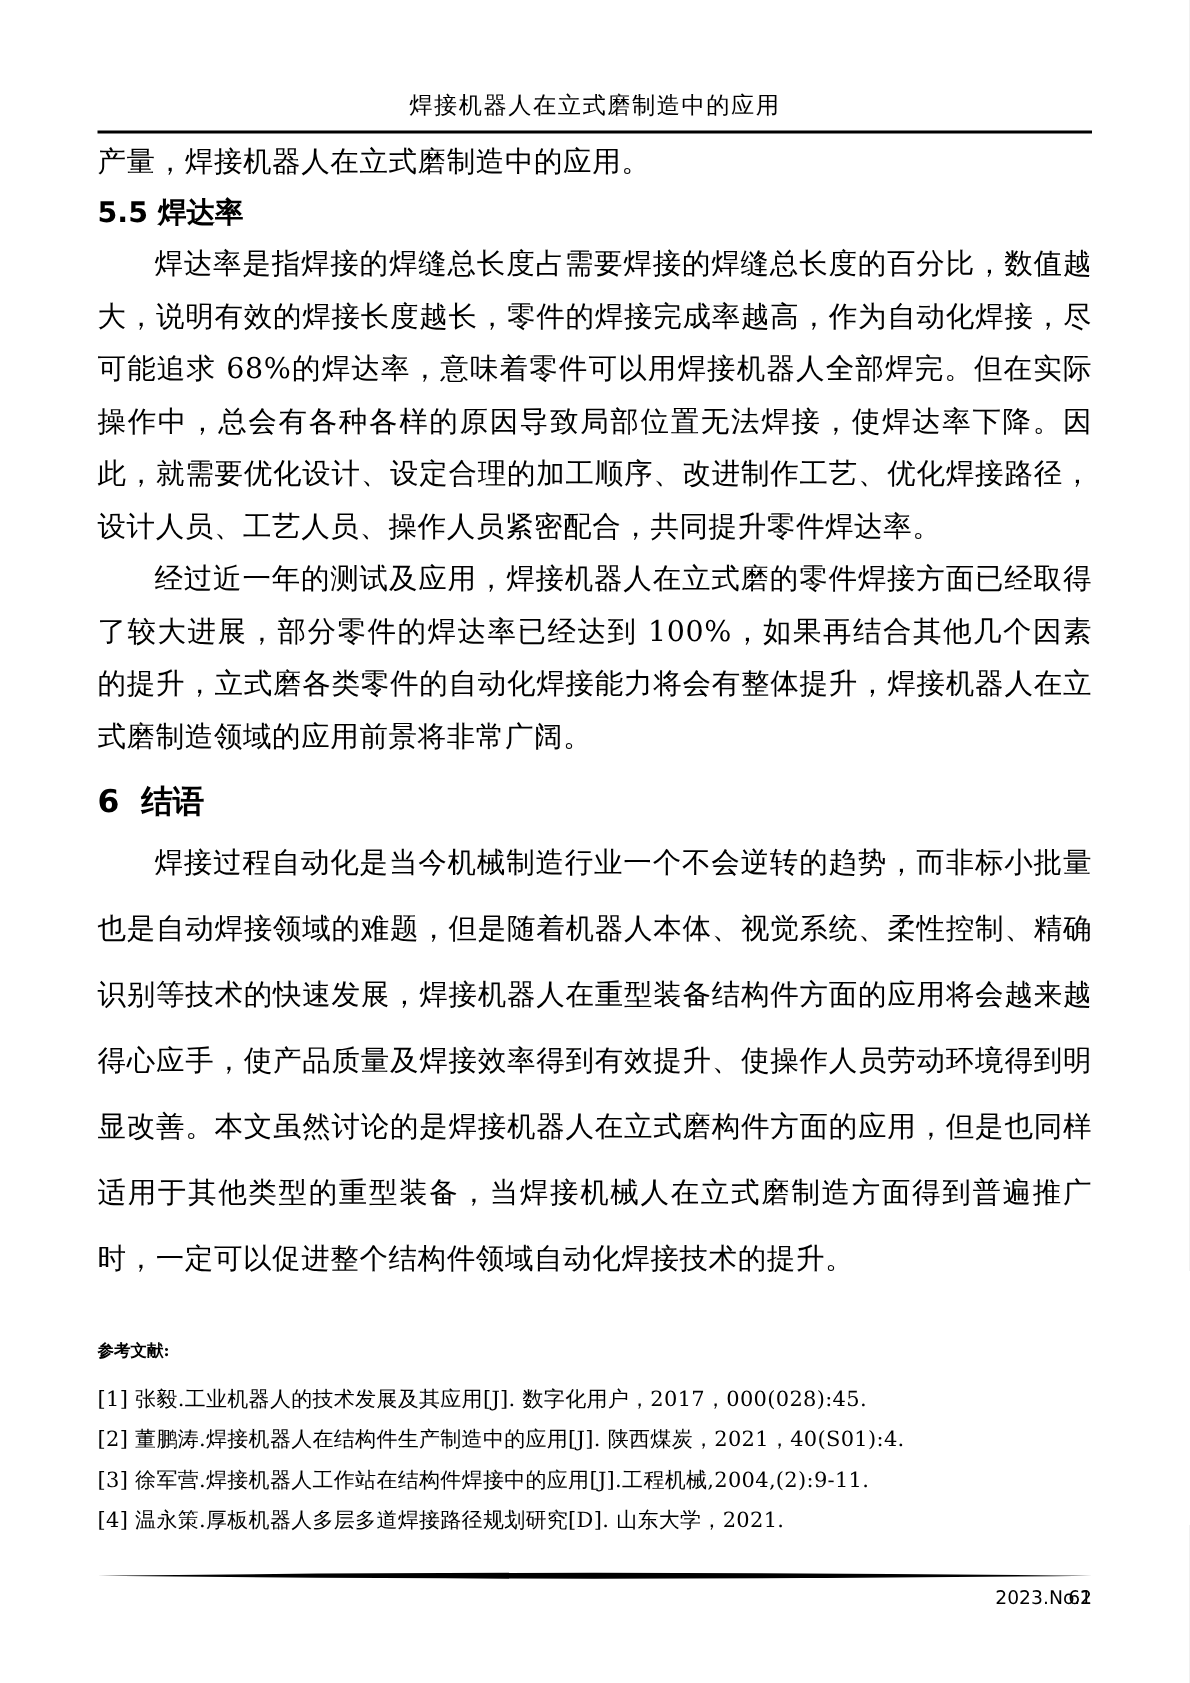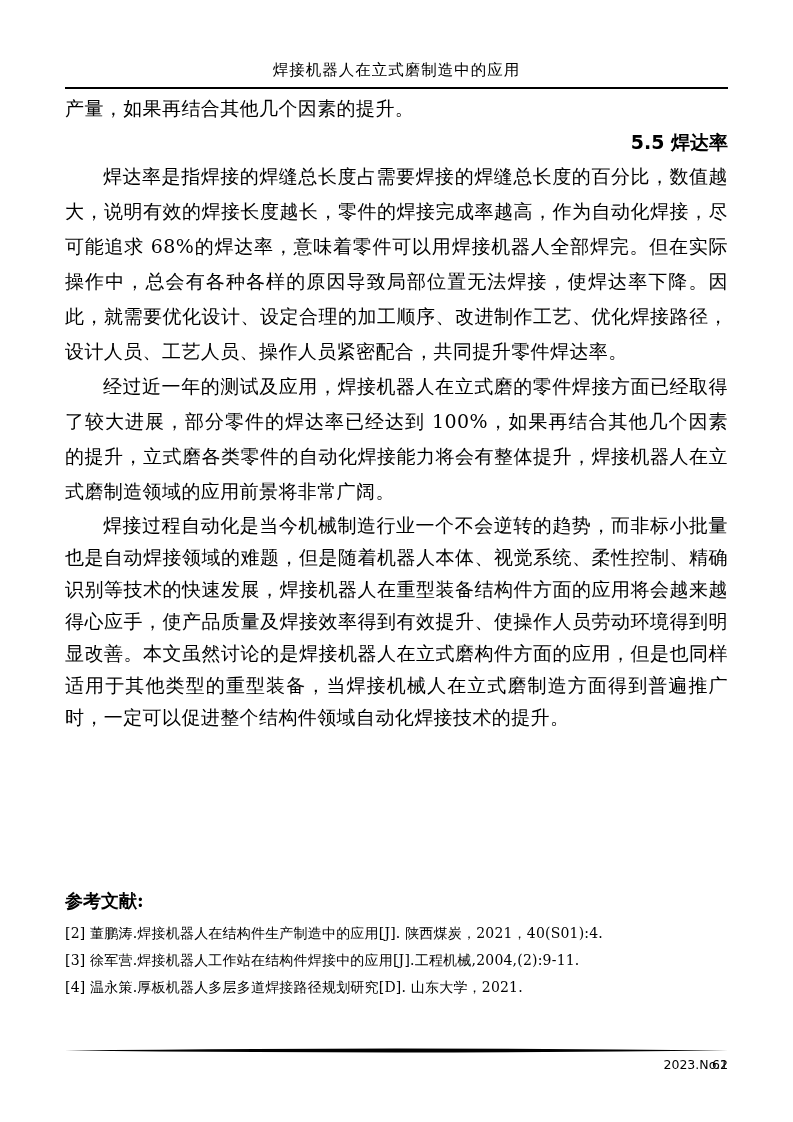--- a/index.html
+++ b/index.html
@@ -47,41 +47,40 @@
     letter-spacing: 0.4px;
   }
   .body-text.indent { text-indent: 2em; }
   .subsection-heading {
     font-family: "DejaVu Sans", "Liberation Sans", sans-serif;
     font-weight: bold;
     font-size: 19px;
     line-height: 33px;
     white-space: pre-wrap;
     margin: 0;
-    text-align: right;
   }
   .section-heading {
     font-family: "DejaVu Sans", "Liberation Sans", sans-serif;
     font-weight: bold;
     font-size: 21px;
     line-height: 38px;
     white-space: pre-wrap;
     margin: 6px 0 0 0;
   }
-  .para3 { line-height: 32px; }
+  .para3 { line-height: 44px; }
   
   .references {
     position: absolute;
     top: 888px;
     left: 65px;
     width: 663px;
   }
   .ref-heading {
     font-weight: bold;
-    font-size: 18px;
+    font-size: 11px;
     line-height: 26px;
     margin-bottom: 6px;
   }
   .ref-item {
     font-size: 14px;
     line-height: 27px;
     letter-spacing: 0.2px;
   }
   
   .footer-rule {
@@ -115,34 +114,36 @@
 </style>
 </head>
 <body>
 
 <div class="page">
 
   <div class="header-title">焊接机器人在立式磨制造中的应用</div>
   <div class="header-rule"></div>
 
   <div class="content">
-    <p class="body-text">产量，如果再结合其他几个因素的提升。</p>
+    <p class="body-text">产量，焊接机器人在立式磨制造中的应用。</p>
 
     <h2 class="subsection-heading">5.5 焊达率</h2>
 
     <p class="body-text indent">焊达率是指焊接的焊缝总长度占需要焊接的焊缝总长度的百分比，数值越大，说明有效的焊接长度越长，零件的焊接完成率越高，作为自动化焊接，尽可能追求 68%的焊达率，意味着零件可以用焊接机器人全部焊完。但在实际操作中，总会有各种各样的原因导致局部位置无法焊接，使焊达率下降。因此，就需要优化设计、设定合理的加工顺序、改进制作工艺、优化焊接路径，设计人员、工艺人员、操作人员紧密配合，共同提升零件焊达率。</p>
 
     <p class="body-text indent">经过近一年的测试及应用，焊接机器人在立式磨的零件焊接方面已经取得了较大进展，部分零件的焊达率已经达到 100%，如果再结合其他几个因素的提升，立式磨各类零件的自动化焊接能力将会有整体提升，焊接机器人在立式磨制造领域的应用前景将非常广阔。</p>
 
+    <h1 class="section-heading">6  结语</h1>
 
     <p class="body-text indent para3">焊接过程自动化是当今机械制造行业一个不会逆转的趋势，而非标小批量也是自动焊接领域的难题，但是随着机器人本体、视觉系统、柔性控制、精确识别等技术的快速发展，焊接机器人在重型装备结构件方面的应用将会越来越得心应手，使产品质量及焊接效率得到有效提升、使操作人员劳动环境得到明显改善。本文虽然讨论的是焊接机器人在立式磨构件方面的应用，但是也同样适用于其他类型的重型装备，当焊接机械人在立式磨制造方面得到普遍推广时，一定可以促进整个结构件领域自动化焊接技术的提升。</p>
   </div>
 
   <div class="references">
     <div class="ref-heading">参考文献:</div>
+    <p class="ref-item">[1] 张毅.工业机器人的技术发展及其应用[J]. 数字化用户，2017，000(028):45.</p>
     <p class="ref-item">[2] 董鹏涛.焊接机器人在结构件生产制造中的应用[J]. 陕西煤炭，2021，40(S01):4.</p>
     <p class="ref-item">[3] 徐军营.焊接机器人工作站在结构件焊接中的应用[J].工程机械,2004,(2):9-11.</p>
     <p class="ref-item">[4] 温永策.厚板机器人多层多道焊接路径规划研究[D]. 山东大学，2021.</p>
   </div>
 
   <svg class="footer-rule" viewBox="0 0 663 5" preserveAspectRatio="none" aria-hidden="true">
     <path d="M0,2.5 Q160,0.6 331,0.5 Q500,0.6 663,2.5 Q500,4.4 331,4.5 Q160,4.4 0,2.5 Z" fill="#000"></path>
   </svg>
 
   <div class="footer-row">

